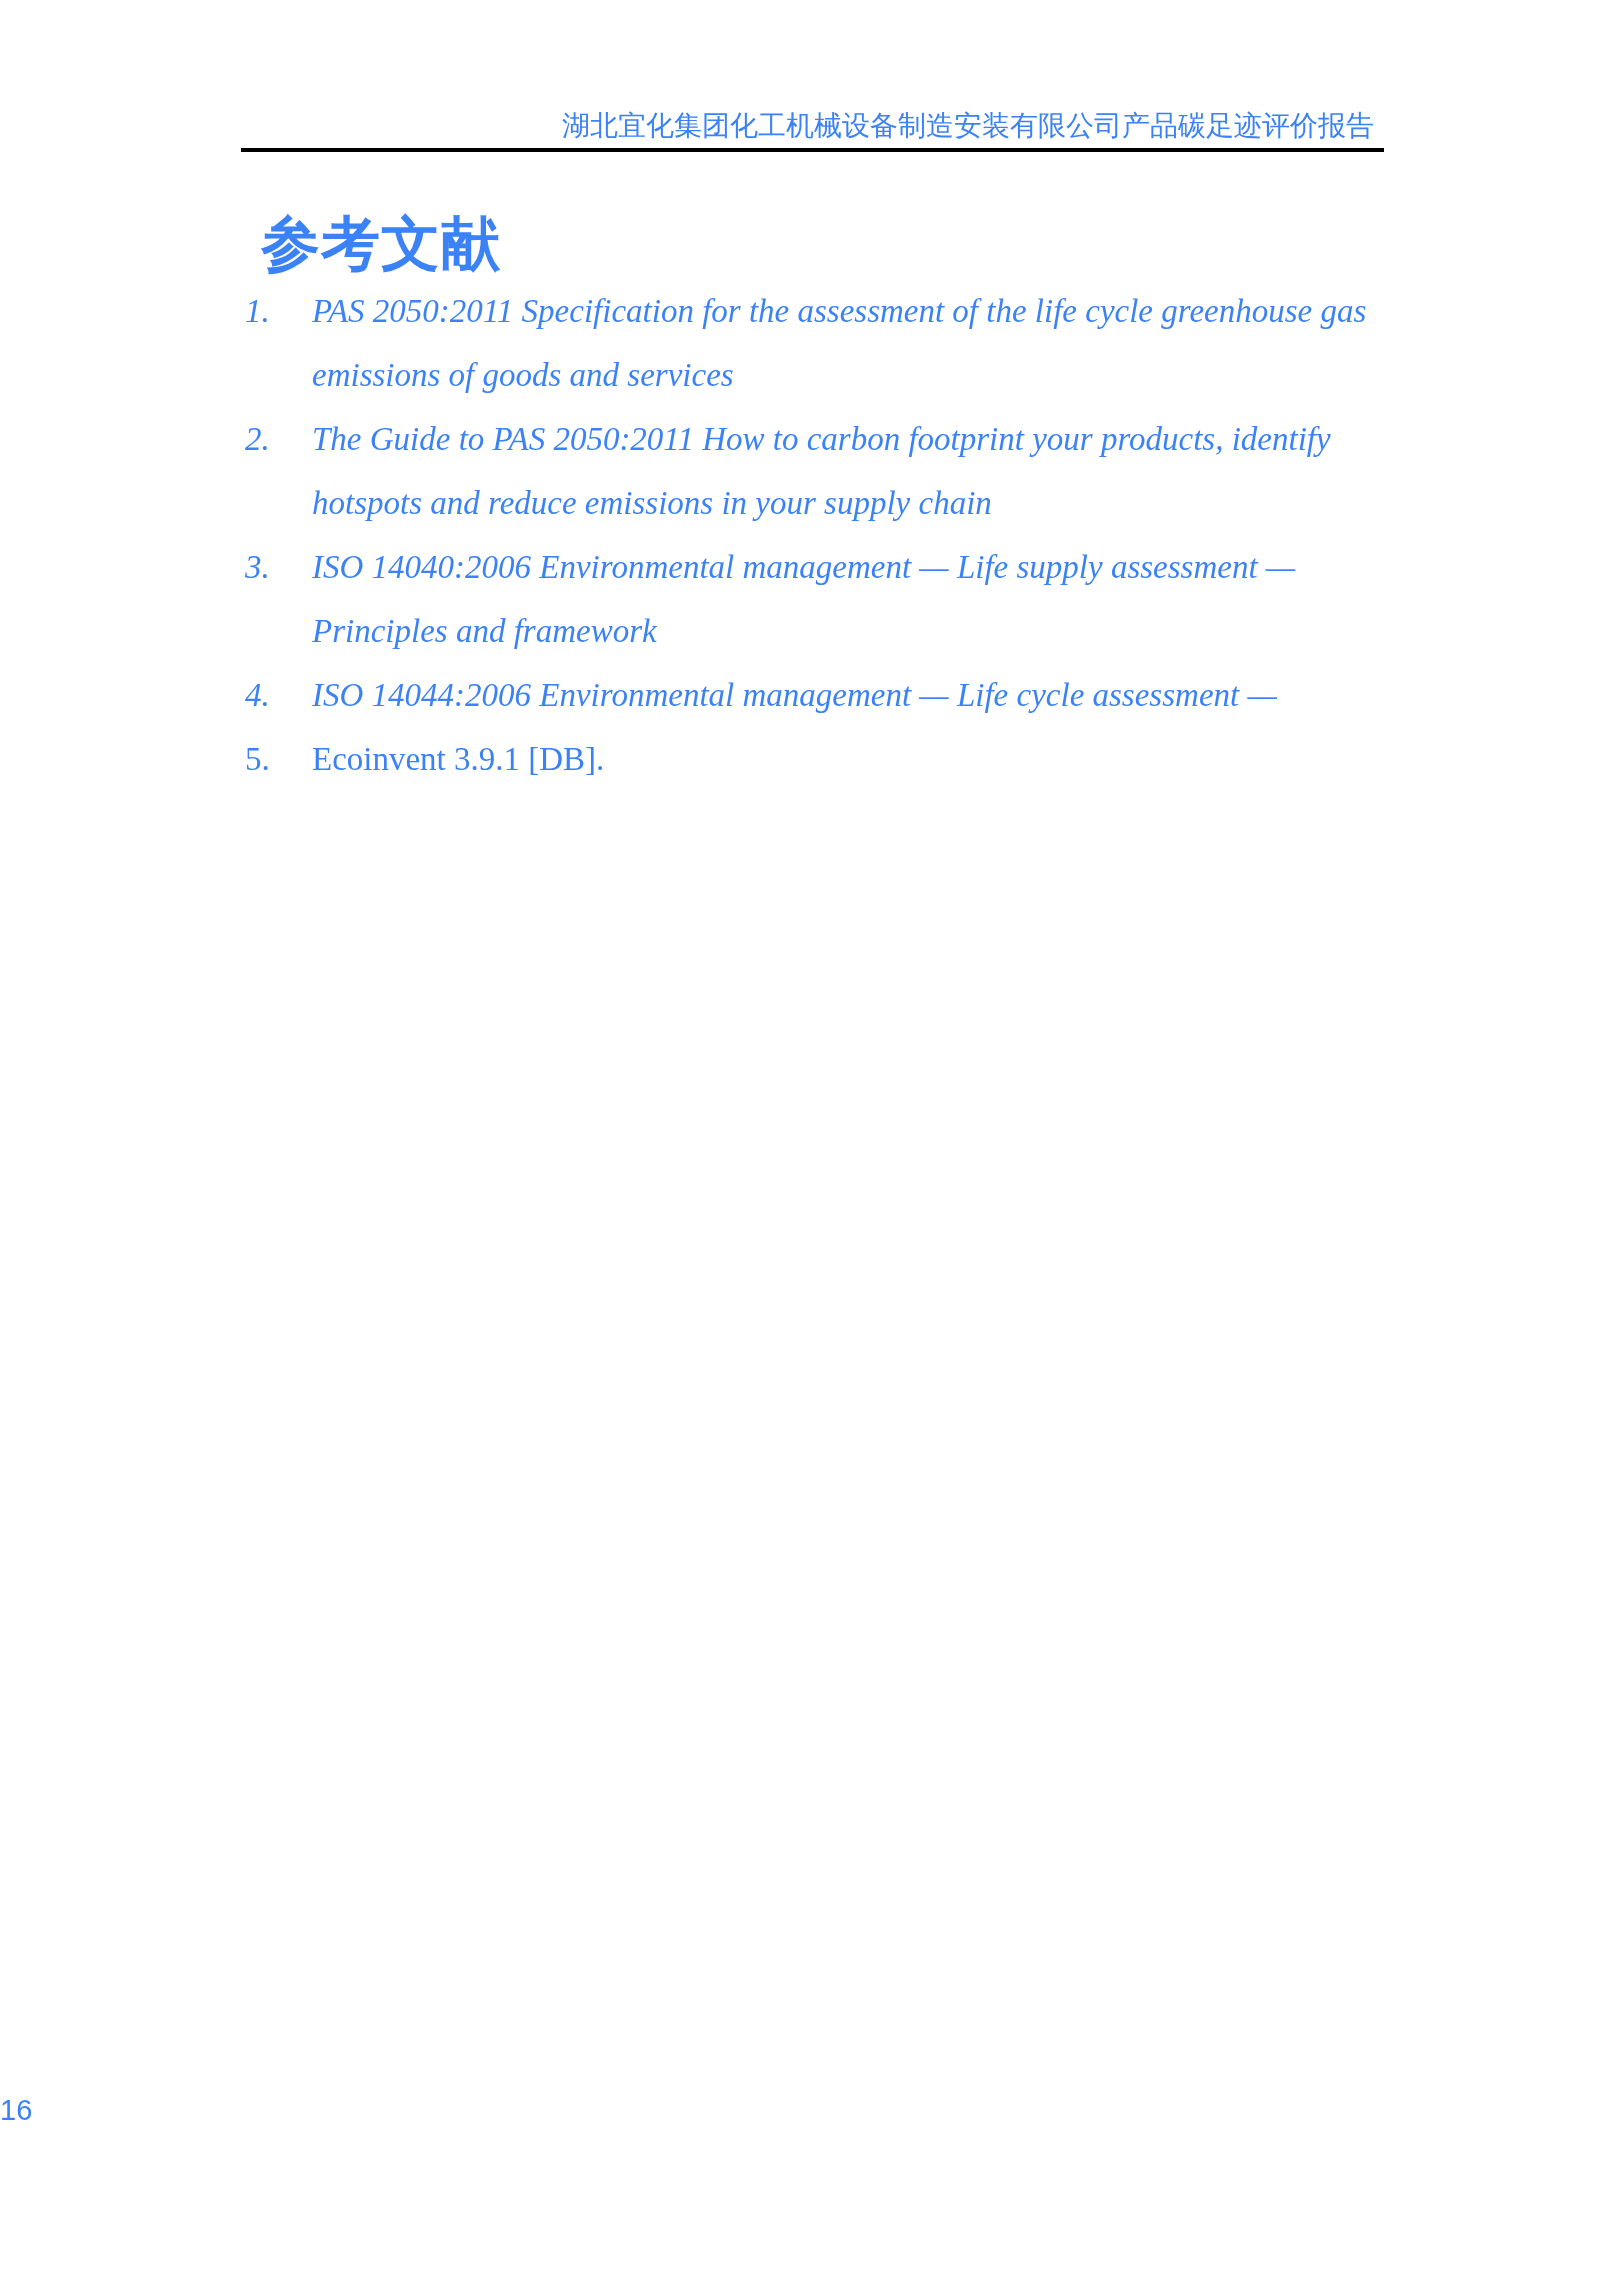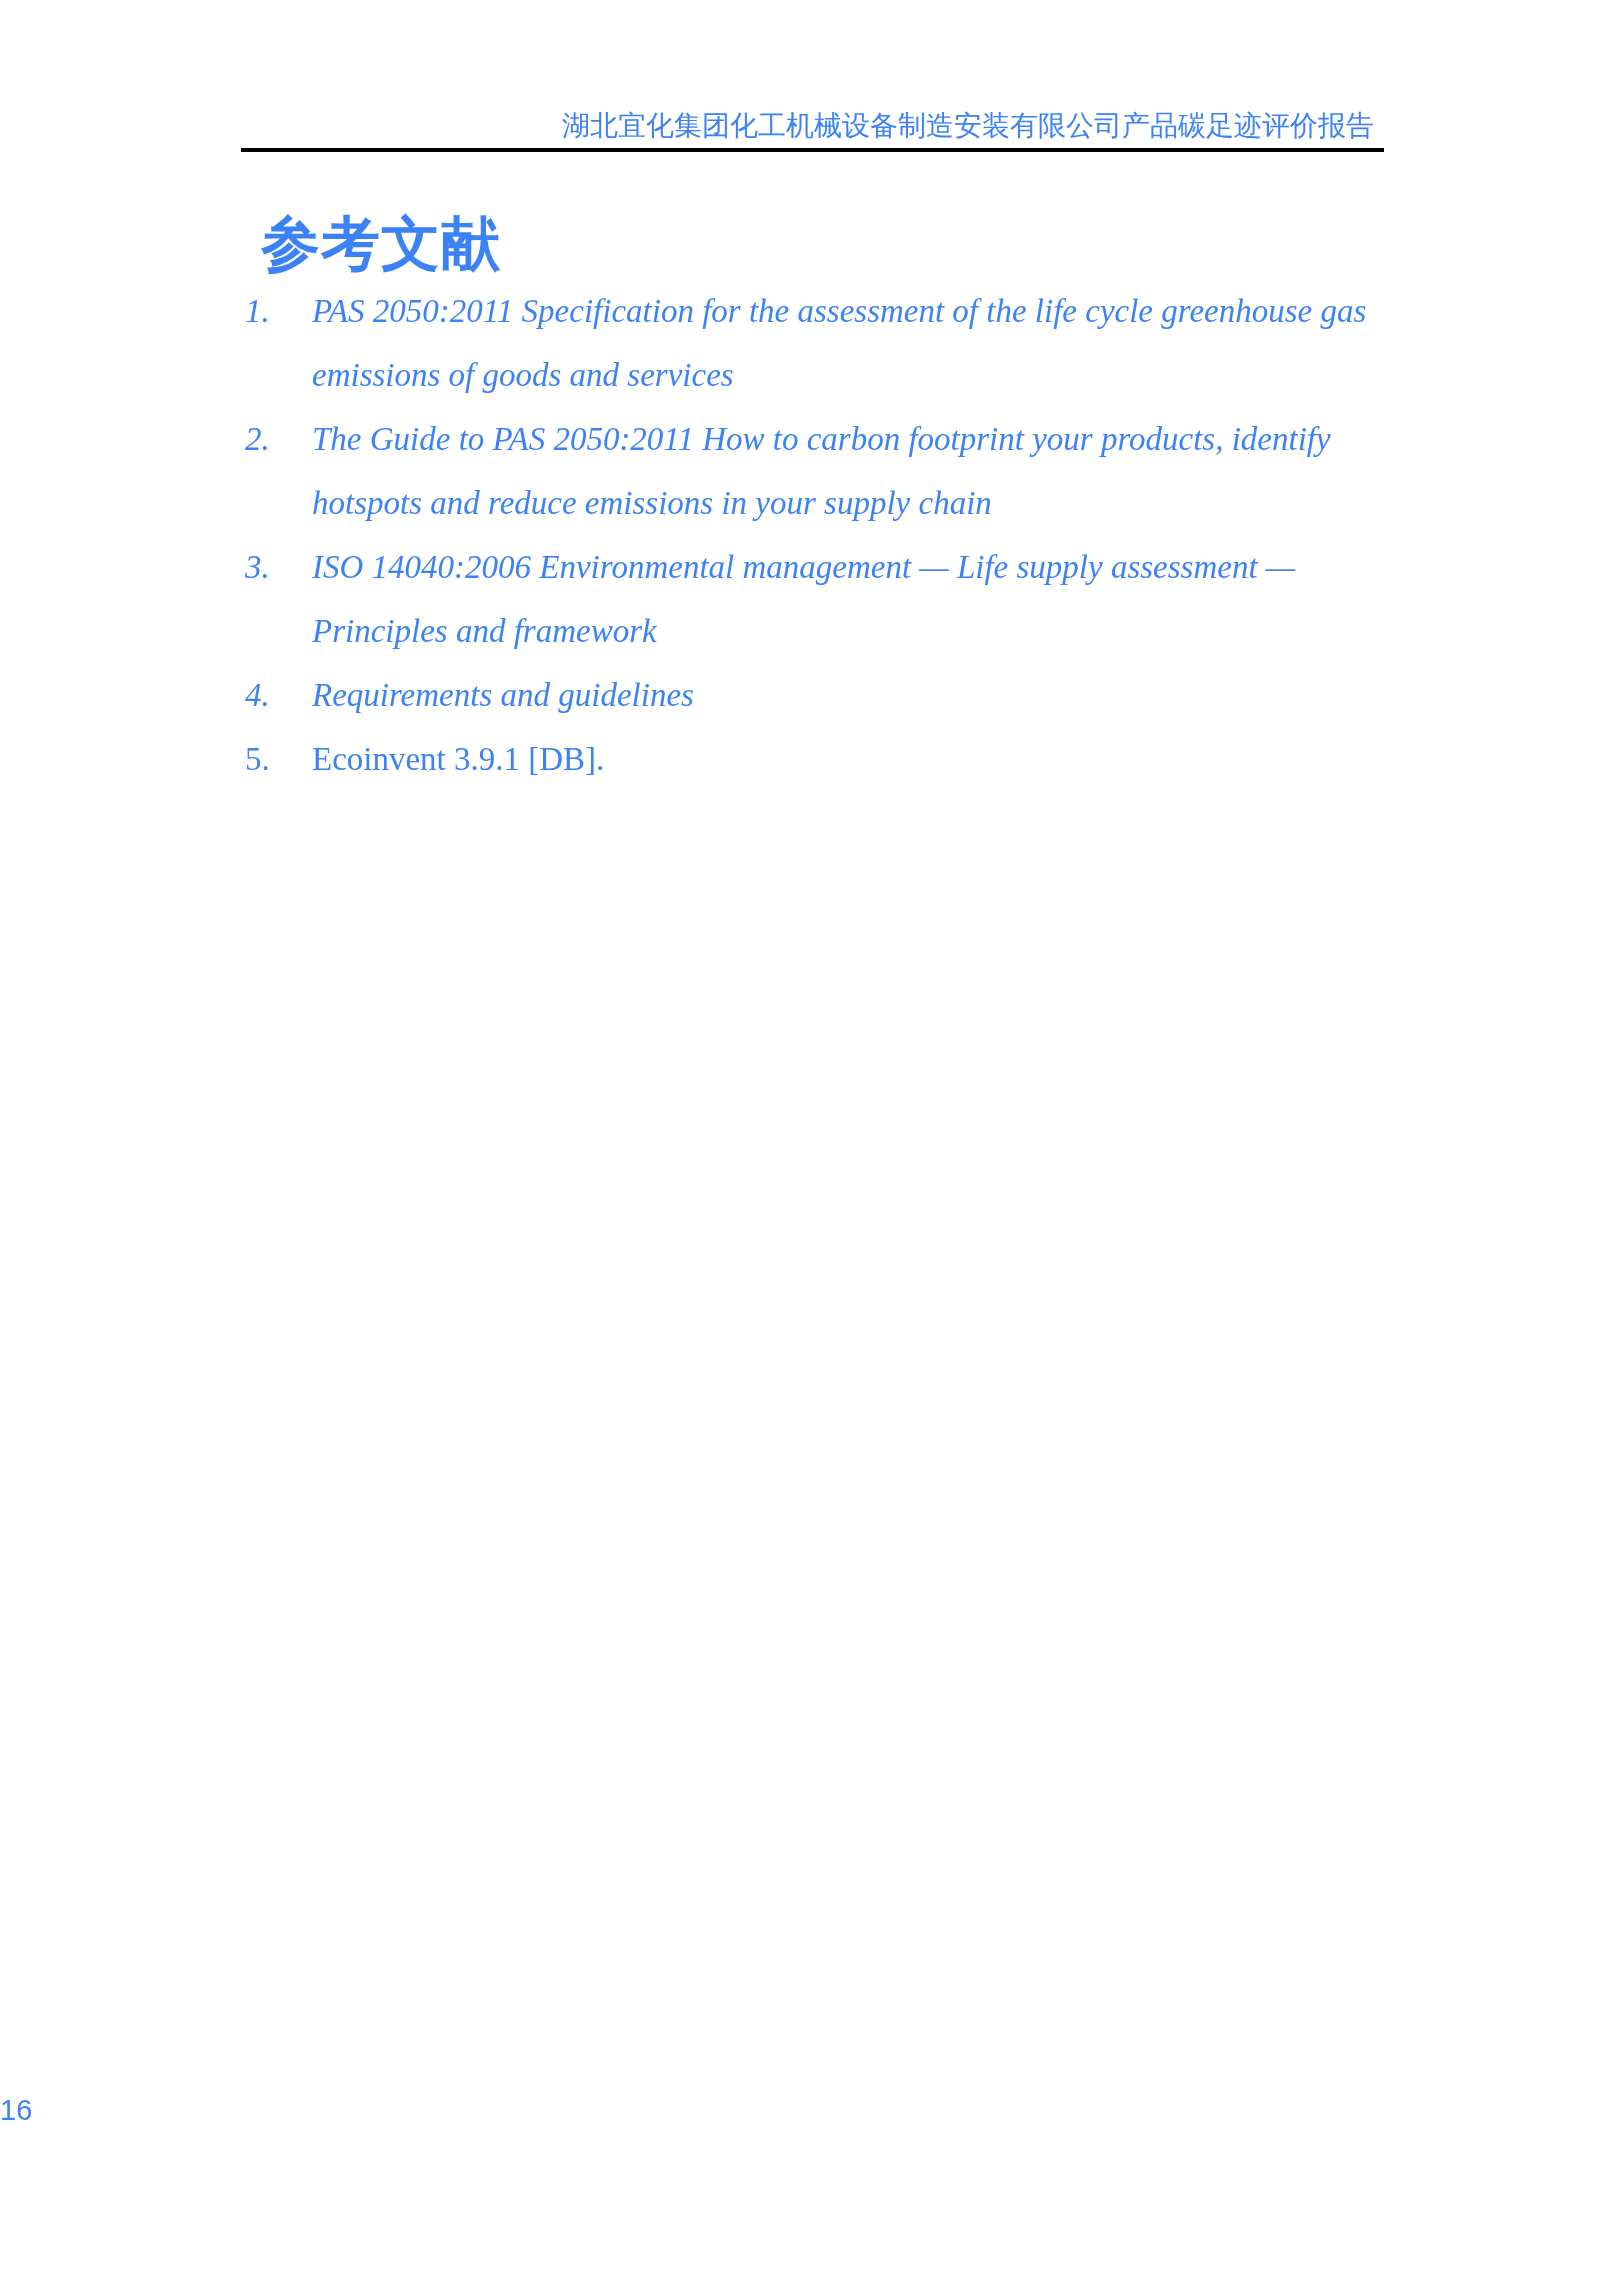--- a/index.html
+++ b/index.html
@@ -118,21 +118,21 @@
       <div class="ref-num">3.</div>
       <div class="ref-text">
         <div class="ref-line">ISO 14040:2006 Environmental management — Life supply assessment —</div>
         <div class="ref-line">Principles and framework</div>
       </div>
     </div>
 
     <div class="ref-item">
       <div class="ref-num">4.</div>
       <div class="ref-text">
-        <div class="ref-line">Requirements and guidelines</div>
+        <div class="ref-line">ISO 14044:2006 Environmental management — Life cycle assessment —</div>
       </div>
     </div>
 
     <div class="ref-item upright">
       <div class="ref-num">5.</div>
       <div class="ref-text">
         <div class="ref-line">Ecoinvent 3.9.1 [DB].</div>
       </div>
     </div>
 

